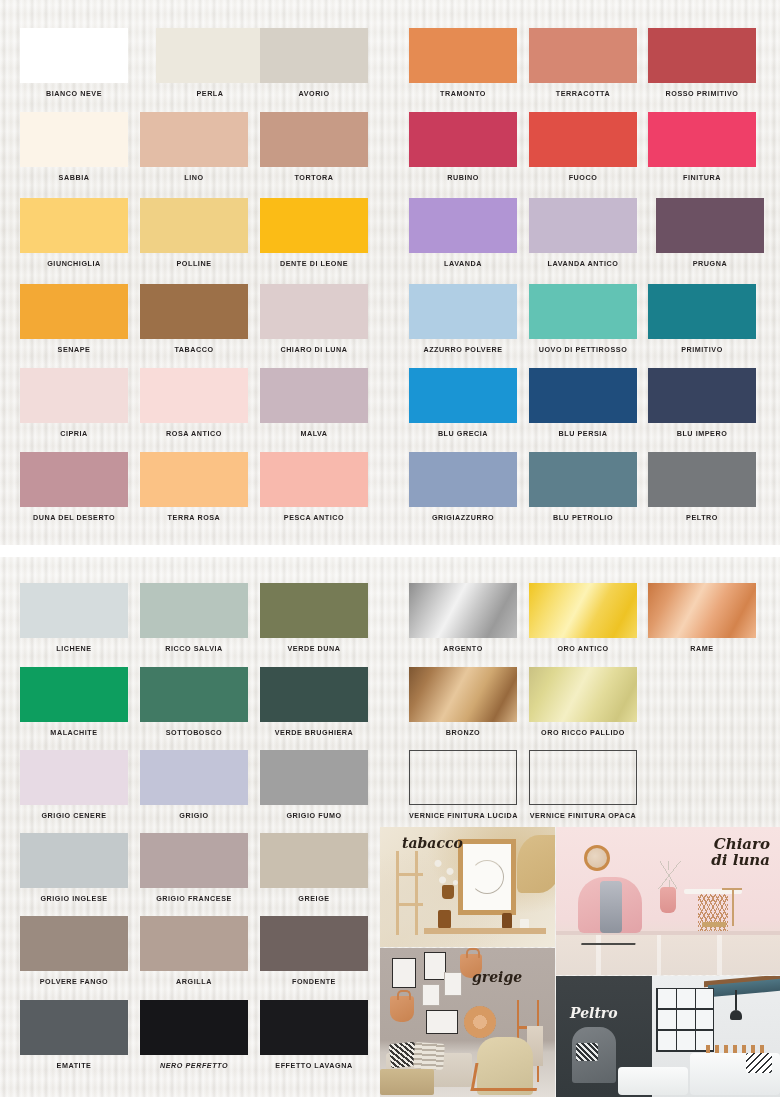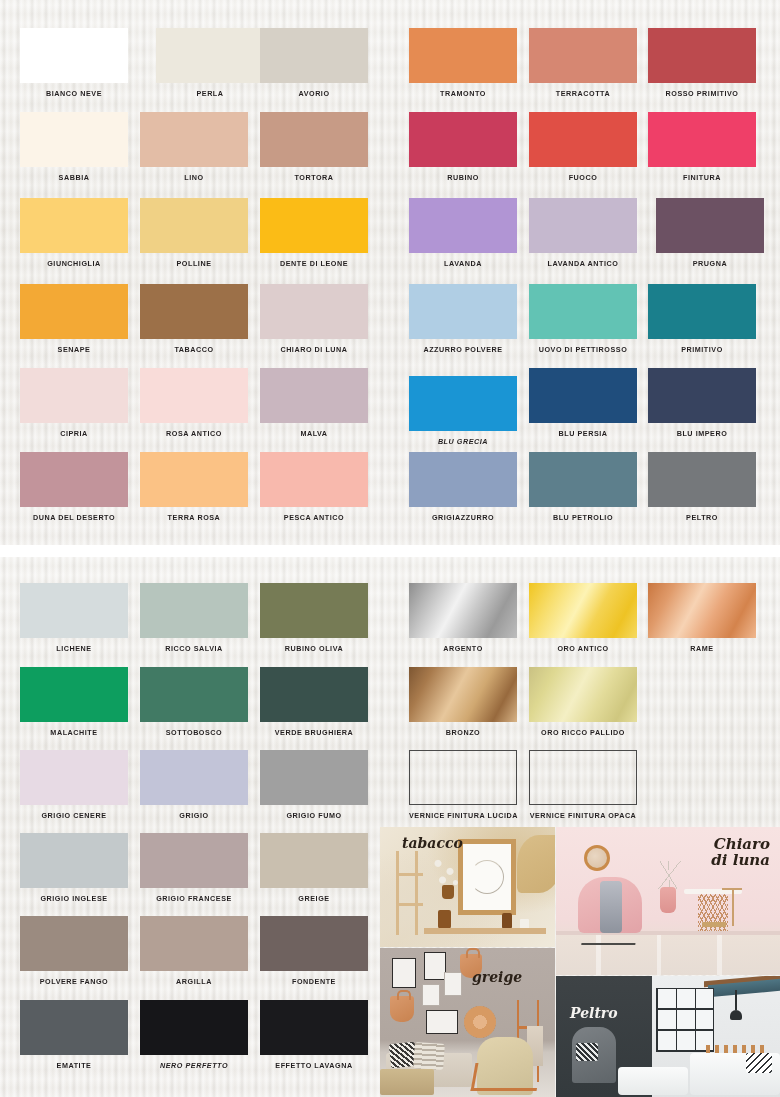--- a/index.html
+++ b/index.html
@@ -456,21 +456,21 @@
           <div class="caption">CIPRIA</div>
         </div>
         <div class="cell" style="left: 140px; top: 368px;">
           <div class="chip" style="background: rgb(249, 220, 217);"></div>
           <div class="caption">ROSA ANTICO</div>
         </div>
         <div class="cell" style="left: 260px; top: 368px;">
           <div class="chip" style="background: rgb(201, 182, 191);"></div>
           <div class="caption">MALVA</div>
         </div>
-        <div class="cell" style="left: 409px; top: 376px; font-style: italic;">
+        <div class="cell" style="left: 409px; top: 368px;">
           <div class="chip" style="background: rgb(26, 149, 212);"></div>
           <div class="caption">BLU GRECIA</div>
         </div>
         <div class="cell" style="left: 529px; top: 368px;">
           <div class="chip" style="background: rgb(31, 77, 124);"></div>
           <div class="caption">BLU PERSIA</div>
         </div>
         <div class="cell" style="left: 648px; top: 368px;">
           <div class="chip" style="background: rgb(55, 67, 95);"></div>
           <div class="caption">BLU IMPERO</div>
@@ -507,21 +507,21 @@
         <div class="cell" style="left: 20px; top: 26px;">
           <div class="chip" style="background: rgb(213, 220, 221);"></div>
           <div class="caption">LICHENE</div>
         </div>
         <div class="cell" style="left: 140px; top: 26px;">
           <div class="chip" style="background: rgb(182, 197, 189);"></div>
           <div class="caption">RICCO SALVIA</div>
         </div>
         <div class="cell" style="left: 260px; top: 26px;">
           <div class="chip" style="background: rgb(118, 123, 85);"></div>
-          <div class="caption">RUBINO OLIVA</div>
+          <div class="caption">VERDE DUNA</div>
         </div>
         <div class="cell" style="left: 409px; top: 26px;">
           <div class="chip" style="background: linear-gradient(118deg, rgb(141, 141, 141) 0%, rgb(185, 185, 185) 18%, rgb(242, 242, 242) 42%, rgb(201, 201, 201) 58%, rgb(154, 154, 154) 78%, rgb(189, 189, 189) 100%);"></div>
           <div class="caption">ARGENTO</div>
         </div>
         <div class="cell" style="left: 529px; top: 26px;">
           <div class="chip" style="background: linear-gradient(118deg, rgb(240, 197, 32) 0%, rgb(247, 221, 106) 22%, rgb(253, 243, 180) 45%, rgb(244, 211, 82) 62%, rgb(238, 195, 36) 82%, rgb(246, 218, 98) 100%);"></div>
           <div class="caption">ORO ANTICO</div>
         </div>
         <div class="cell" style="left: 648px; top: 26px;">

